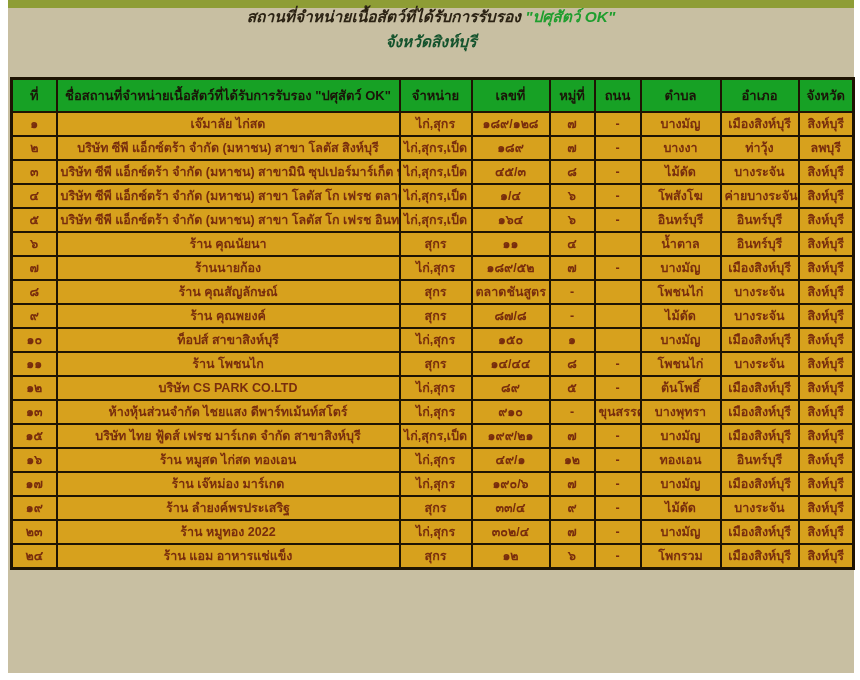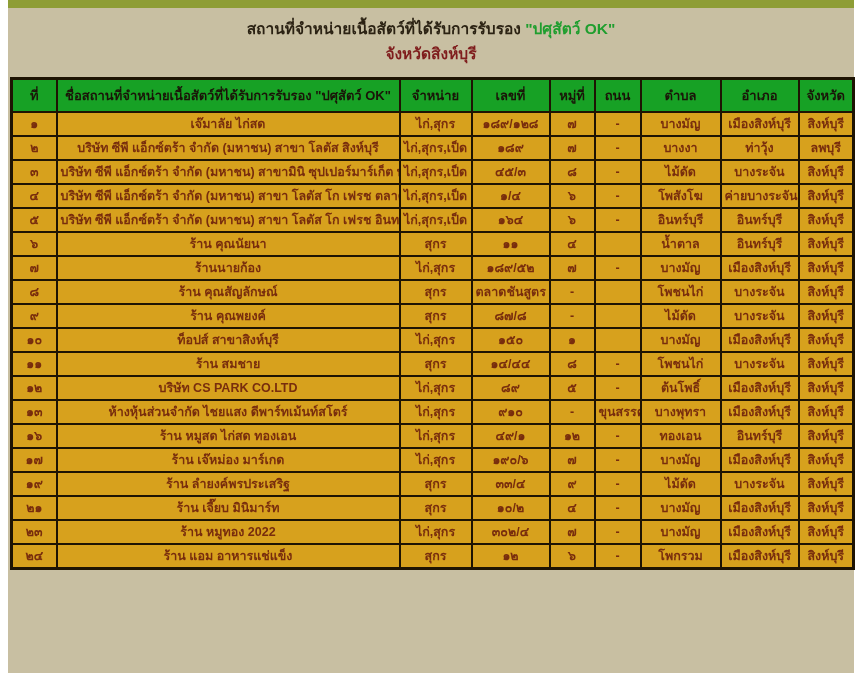--- a/index.html
+++ b/index.html
@@ -1,23 +1,23 @@
 <!DOCTYPE html>
 <html><head>
 <meta charset="utf-8">
 <style>
   * { margin:0; padding:0; box-sizing:border-box; }
   html,body { width:860px; height:680px; background:#ffffff; font-family:"Liberation Sans", sans-serif; }
   .page { position:relative; width:860px; height:680px; background:#ffffff; overflow:hidden; }
   .tan-area { position:absolute; left:8px; top:0; width:846px; height:673px; background:#c8bfa2; }
   .top-strip { position:absolute; left:0; top:0; width:100%; height:8px; background:#8e9d35; }
-  .title-block { position:absolute; left:0; top:16px; width:100%; text-align:center; }
+  .title-block { position:absolute; left:0; top:4px; width:100%; text-align:center;font-style:italic; }
   .title-line { font-size:15.5px; font-weight:bold; color:#2b2213; line-height:25px; }
   .title-highlight { color:#1f9e2e; }
-  .subtitle-line { font-size:15.5px; font-weight:bold; color:#7f1d1d; line-height:25px; }
+  .subtitle-line { font-size:15.5px; font-weight:bold; color:#14532d; line-height:25px; }
   table.cert-table { position:absolute; left:2px; top:77px; width:842px; border-collapse:collapse; table-layout:fixed; }
   table.cert-table th, table.cert-table td {
     border:2px solid #1e1403; overflow:hidden; white-space:nowrap;
   }
   table.cert-table th {
     background:#17a125; color:#1a1408; font-size:13px; font-weight:bold;
     height:33px; text-align:center; padding:1px 2px;
   }
   table.cert-table td {
     background:#d7a11d; color:#782d0d; font-size:12.5px; font-weight:bold;
@@ -171,21 +171,21 @@
             <td class="col-sale">ไก่,สุกร</td>
             <td class="col-addr-no">๑๕๐</td>
             <td class="col-moo">๑</td>
             <td class="col-road"></td>
             <td class="col-tambon">บางมัญ</td>
             <td class="col-amphoe">เมืองสิงห์บุรี</td>
             <td class="col-province">สิงห์บุรี</td>
           </tr>
           <tr>
             <td class="col-no">๑๑</td>
-            <td class="col-name">ร้าน สมชาย</td>
+            <td class="col-name">ร้าน โพชนไก</td>
             <td class="col-sale">สุกร</td>
             <td class="col-addr-no">๑๔/๔๔</td>
             <td class="col-moo">๘</td>
             <td class="col-road">-</td>
             <td class="col-tambon">โพชนไก่</td>
             <td class="col-amphoe">บางระจัน</td>
             <td class="col-province">สิงห์บุรี</td>
           </tr>
           <tr>
             <td class="col-no">๑๒</td>
@@ -203,20 +203,31 @@
             <td class="col-name">ห้างหุ้นส่วนจำกัด ไชยแสง ดีพาร์ทเม้นท์สโตร์</td>
             <td class="col-sale">ไก่,สุกร</td>
             <td class="col-addr-no">๙๑๐</td>
             <td class="col-moo">-</td>
             <td class="col-road">ขุนสรรค์</td>
             <td class="col-tambon">บางพุทรา</td>
             <td class="col-amphoe">เมืองสิงห์บุรี</td>
             <td class="col-province">สิงห์บุรี</td>
           </tr>
           <tr>
+            <td class="col-no">๑๕</td>
+            <td class="col-name">บริษัท ไทย ฟู้ดส์ เฟรช มาร์เกต จำกัด สาขาสิงห์บุรี</td>
+            <td class="col-sale">ไก่,สุกร,เป็ด</td>
+            <td class="col-addr-no">๑๙๙/๒๑</td>
+            <td class="col-moo">๗</td>
+            <td class="col-road">-</td>
+            <td class="col-tambon">บางมัญ</td>
+            <td class="col-amphoe">เมืองสิงห์บุรี</td>
+            <td class="col-province">สิงห์บุรี</td>
+          </tr>
+          <tr>
             <td class="col-no">๑๖</td>
             <td class="col-name">ร้าน หมูสด ไก่สด ทองเอน</td>
             <td class="col-sale">ไก่,สุกร</td>
             <td class="col-addr-no">๔๙/๑</td>
             <td class="col-moo">๑๒</td>
             <td class="col-road">-</td>
             <td class="col-tambon">ทองเอน</td>
             <td class="col-amphoe">อินทร์บุรี</td>
             <td class="col-province">สิงห์บุรี</td>
           </tr>
@@ -233,31 +244,20 @@
           </tr>
           <tr>
             <td class="col-no">๑๙</td>
             <td class="col-name">ร้าน ลำยงค์พรประเสริฐ</td>
             <td class="col-sale">สุกร</td>
             <td class="col-addr-no">๓๓/๔</td>
             <td class="col-moo">๙</td>
             <td class="col-road">-</td>
             <td class="col-tambon">ไม้ดัด</td>
             <td class="col-amphoe">บางระจัน</td>
-            <td class="col-province">สิงห์บุรี</td>
-          </tr>
-          <tr>
-            <td class="col-no">๒๑</td>
-            <td class="col-name">ร้าน เจี๊ยบ มินิมาร์ท</td>
-            <td class="col-sale">สุกร</td>
-            <td class="col-addr-no">๑๐/๒</td>
-            <td class="col-moo">๔</td>
-            <td class="col-road">-</td>
-            <td class="col-tambon">บางมัญ</td>
-            <td class="col-amphoe">เมืองสิงห์บุรี</td>
             <td class="col-province">สิงห์บุรี</td>
           </tr>
           <tr>
             <td class="col-no">๒๓</td>
             <td class="col-name">ร้าน หมูทอง 2022</td>
             <td class="col-sale">ไก่,สุกร</td>
             <td class="col-addr-no">๓๐๒/๔</td>
             <td class="col-moo">๗</td>
             <td class="col-road">-</td>
             <td class="col-tambon">บางมัญ</td>

